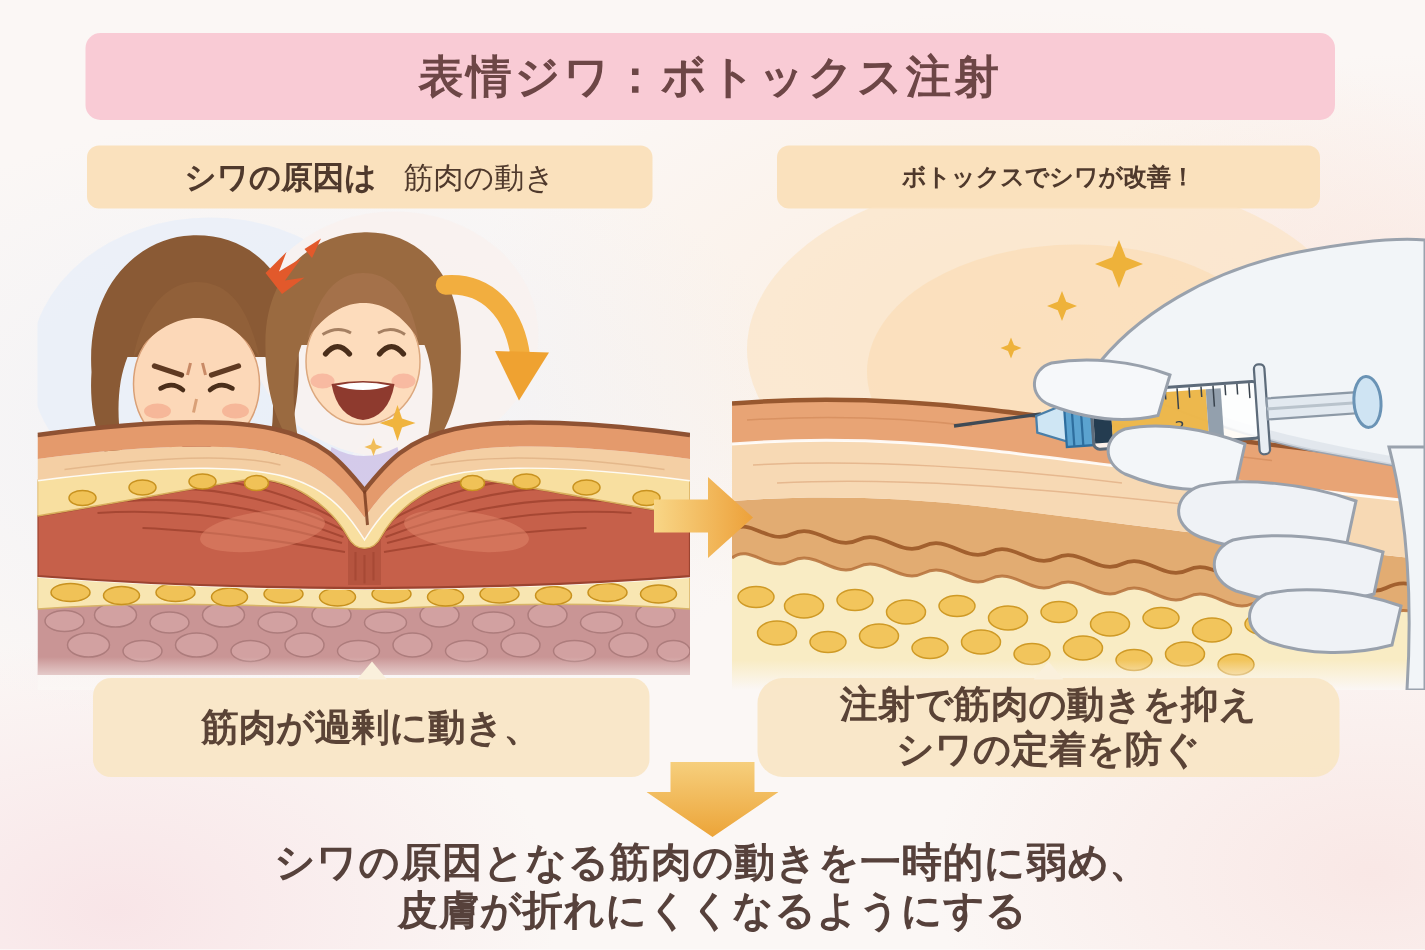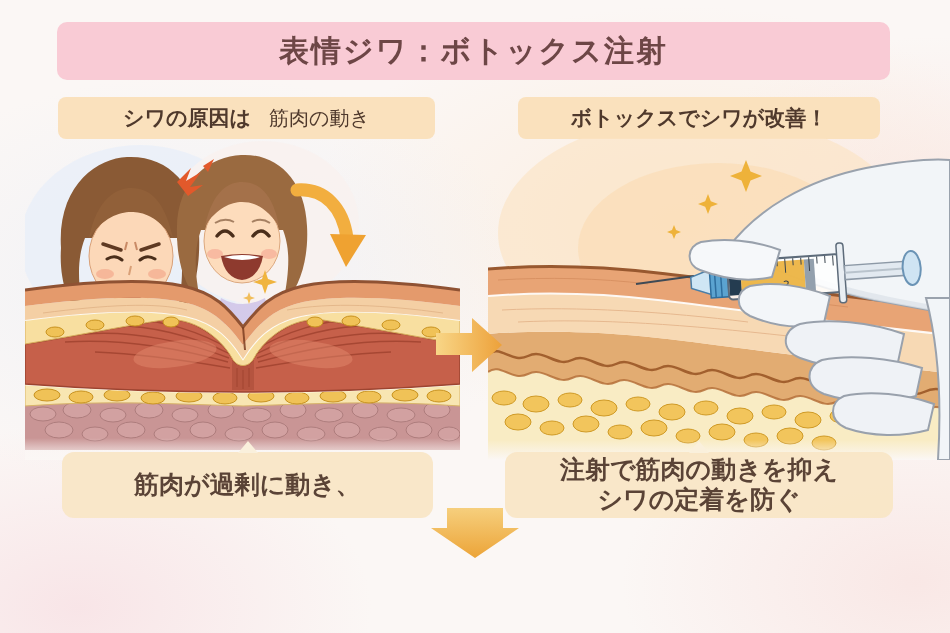--- a/index.html
+++ b/index.html
@@ -20,34 +20,34 @@
     background:#f9cbd5;border-radius:10px;
     display:flex;align-items:center;justify-content:center;
     color:#6d4646;font-size:30px;font-weight:800;letter-spacing:2px;
   }
   .col-header{
     position:absolute;top:97px;height:42px;background:#fae1bd;border-radius:8px;
     display:flex;align-items:center;justify-content:center;
     color:#4f392c;white-space:nowrap;
   }
   .col-header.left{left:58px;width:377px;}
-  .col-header.right{left:518px;width:362px;font-size:21px;font-weight:700;align-items:center;}
+  .col-header.right{left:518px;width:362px;font-size:16px;font-weight:700;align-items:center;}
   .hdr-prefix{font-size:21px;font-weight:600;margin-right:18px;}
   .hdr-emph{font-size:20px;font-weight:400;text-align:right;}
   .illus{position:absolute;}
   .illus.left{left:25px;top:138px;}
   .illus.right{left:488px;top:138px;}
   .caption{
     position:absolute;top:452px;height:66px;border-radius:12px;
     background:rgba(249,230,198,.95);
     display:flex;flex-direction:column;align-items:center;justify-content:center;
     color:#5a4336;font-size:25px;font-weight:700;line-height:30px;z-index:5;
   }
   .caption.left{left:62px;width:371px;}
-  .caption.right{left:505px;width:388px;}
+  .caption.right{left:505px;width:388px;border-radius:17px;}
   .caption .notch{
     position:absolute;top:-11px;left:50%;margin-left:-10px;width:0;height:0;
     border-left:10px solid transparent;border-right:10px solid transparent;
     border-bottom:12px solid #faf0dc;
   }
   .arrow-mid{position:absolute;left:436px;top:316px;z-index:4;}
   .arrow-down{position:absolute;left:431px;top:508px;z-index:6;}
   .conclusion{
     position:absolute;left:0;top:560px;width:950px;text-align:center;
     color:#56413b;font-size:27px;font-weight:700;line-height:32px;letter-spacing:.5px;z-index:6;
@@ -343,14 +343,18 @@
   <svg class="arrow-down" width="88" height="52" viewBox="0 0 88 52">
     <defs>
       <linearGradient id="gB" x1="0" y1="0" x2="0" y2="1">
         <stop offset="0" stop-color="#f6cf7d"></stop>
           <stop offset="1" stop-color="#eca438"></stop>
       </linearGradient>
     </defs>
     <polygon points="16,0 72,0 72,20 88,20 44,50 0,20 16,20" fill="url(#gB)"></polygon>
   </svg>
 
+  <div class="conclusion">
+    <div>シワの原因となる筋肉の動きを一時的に弱め、</div>
+    <div>皮膚が折れにくくなるようにする</div>
+  </div>
 
 </div>
 
 </body></html>

